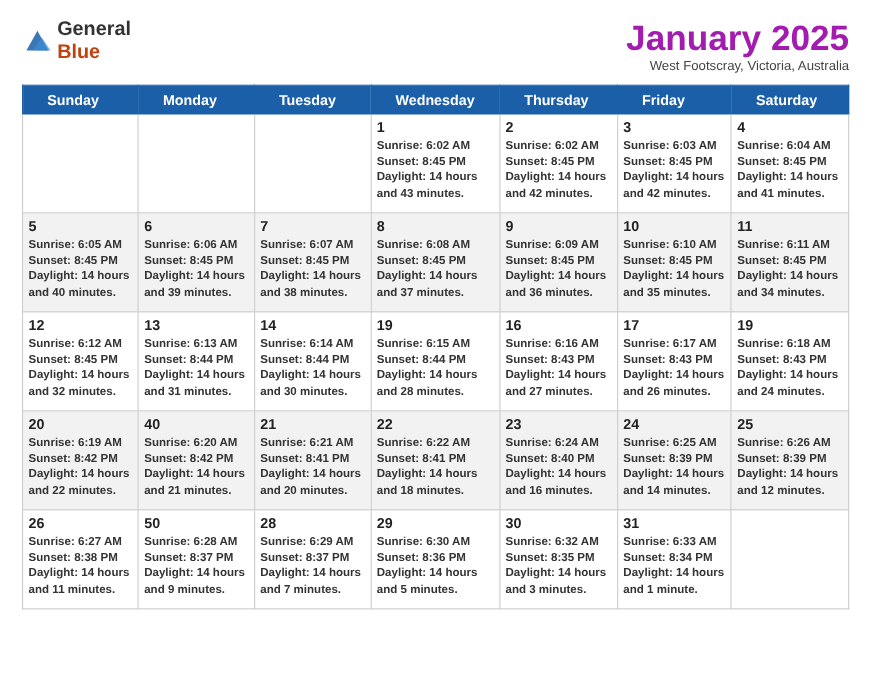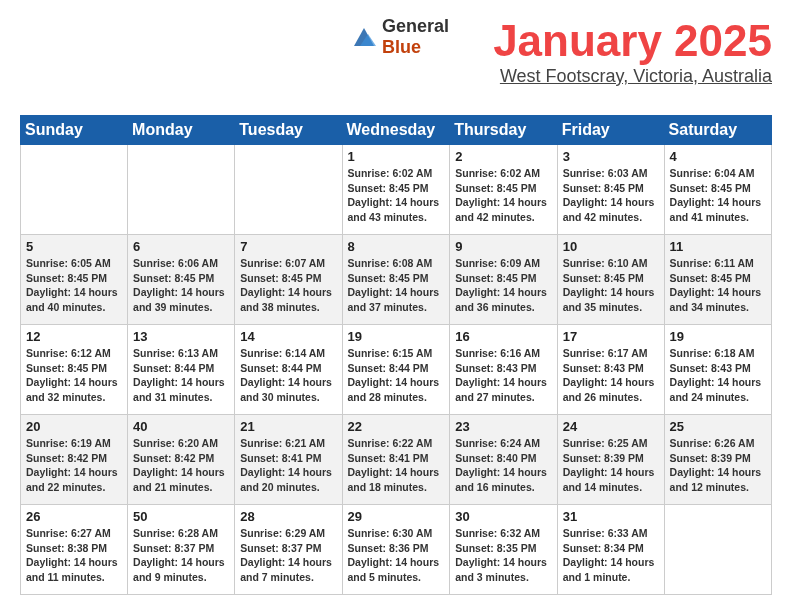--- a/index.html
+++ b/index.html
@@ -6,22 +6,22 @@
     body {
       font-family: Arial, sans-serif;
       background: #fff;
       width: 792px;
       min-height: 612px;
       padding: 16px 20px;
     }
     .header {
       display: flex;
       align-items: flex-start;
-      justify-content: flex-end;
-      margin-bottom: 28px;
+      justify-content: space-between;
+      margin-bottom: 10px;
       gap: 44px;
     }
     .logo {
       display: flex;
       align-items: center;
       gap: 4px;
     }
     .logo-text-general {
       font-size: 18px;
       font-weight: bold;
@@ -34,40 +34,39 @@
     }
     .logo-icon {
       width: 28px;
       height: 22px;
       position: relative;
     }
     .title-block {
       text-align: right;
     }
     .calendar-title {
-      font-size: 44px;
-      font-weight: bold;
-      color: #ef4444;
+      font-size: 32px;
+      font-weight: bold;
+      color: #a21caf;
     }
     .calendar-subtitle {
-      font-size: 18px;
+      font-size: 12px;
       color: #444;
-      text-decoration: underline;
     }
     .calendar-table {
       width: 100%;
       border-collapse: collapse;
       font-size: 11px;
     }
     .calendar-table th {
       background: #1a5fa8;
       color: #fff;
       text-align: left;
-      padding: 5px 4px;
-      font-size: 16px;
+      padding: 5px 22px;
+      font-size: 13px;
       font-weight: bold;
       border: 1px solid #1a5fa8;
     }
     .calendar-table td {
       border: 1px solid #ccc;
       vertical-align: top;
       padding: 4px 5px;
       width: 108px;
       min-height: 80px;
       height: 90px;

